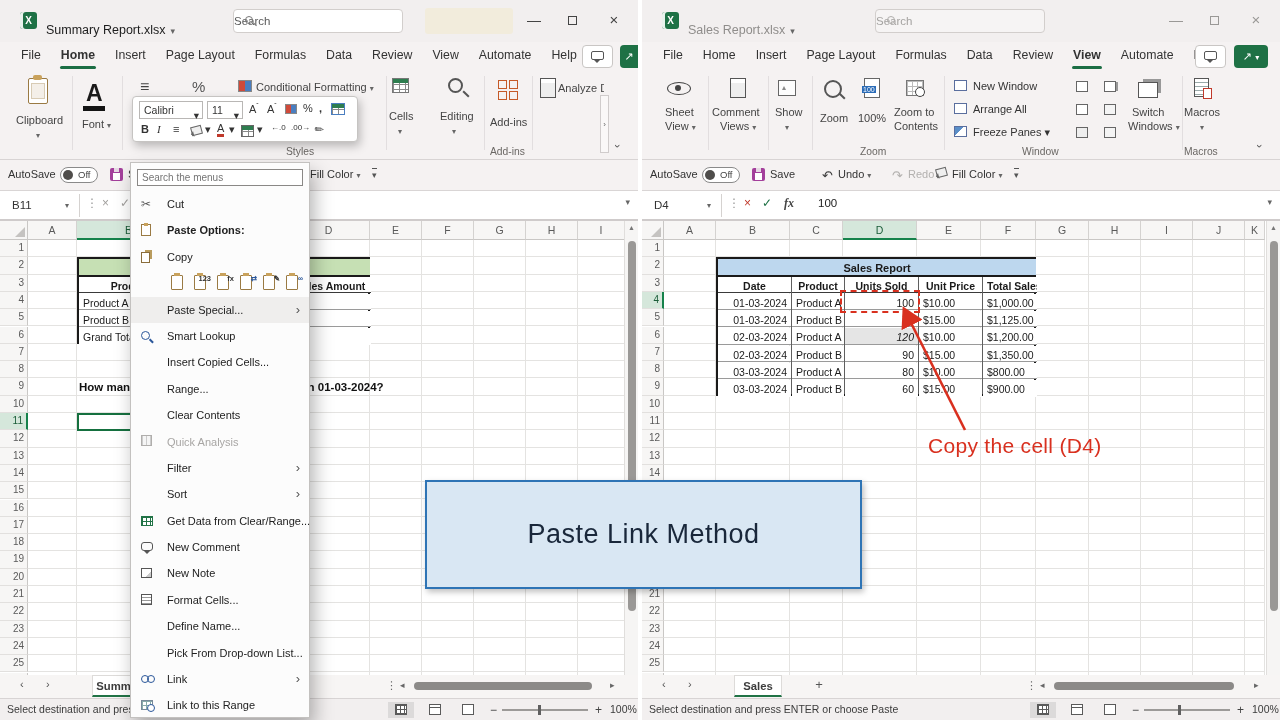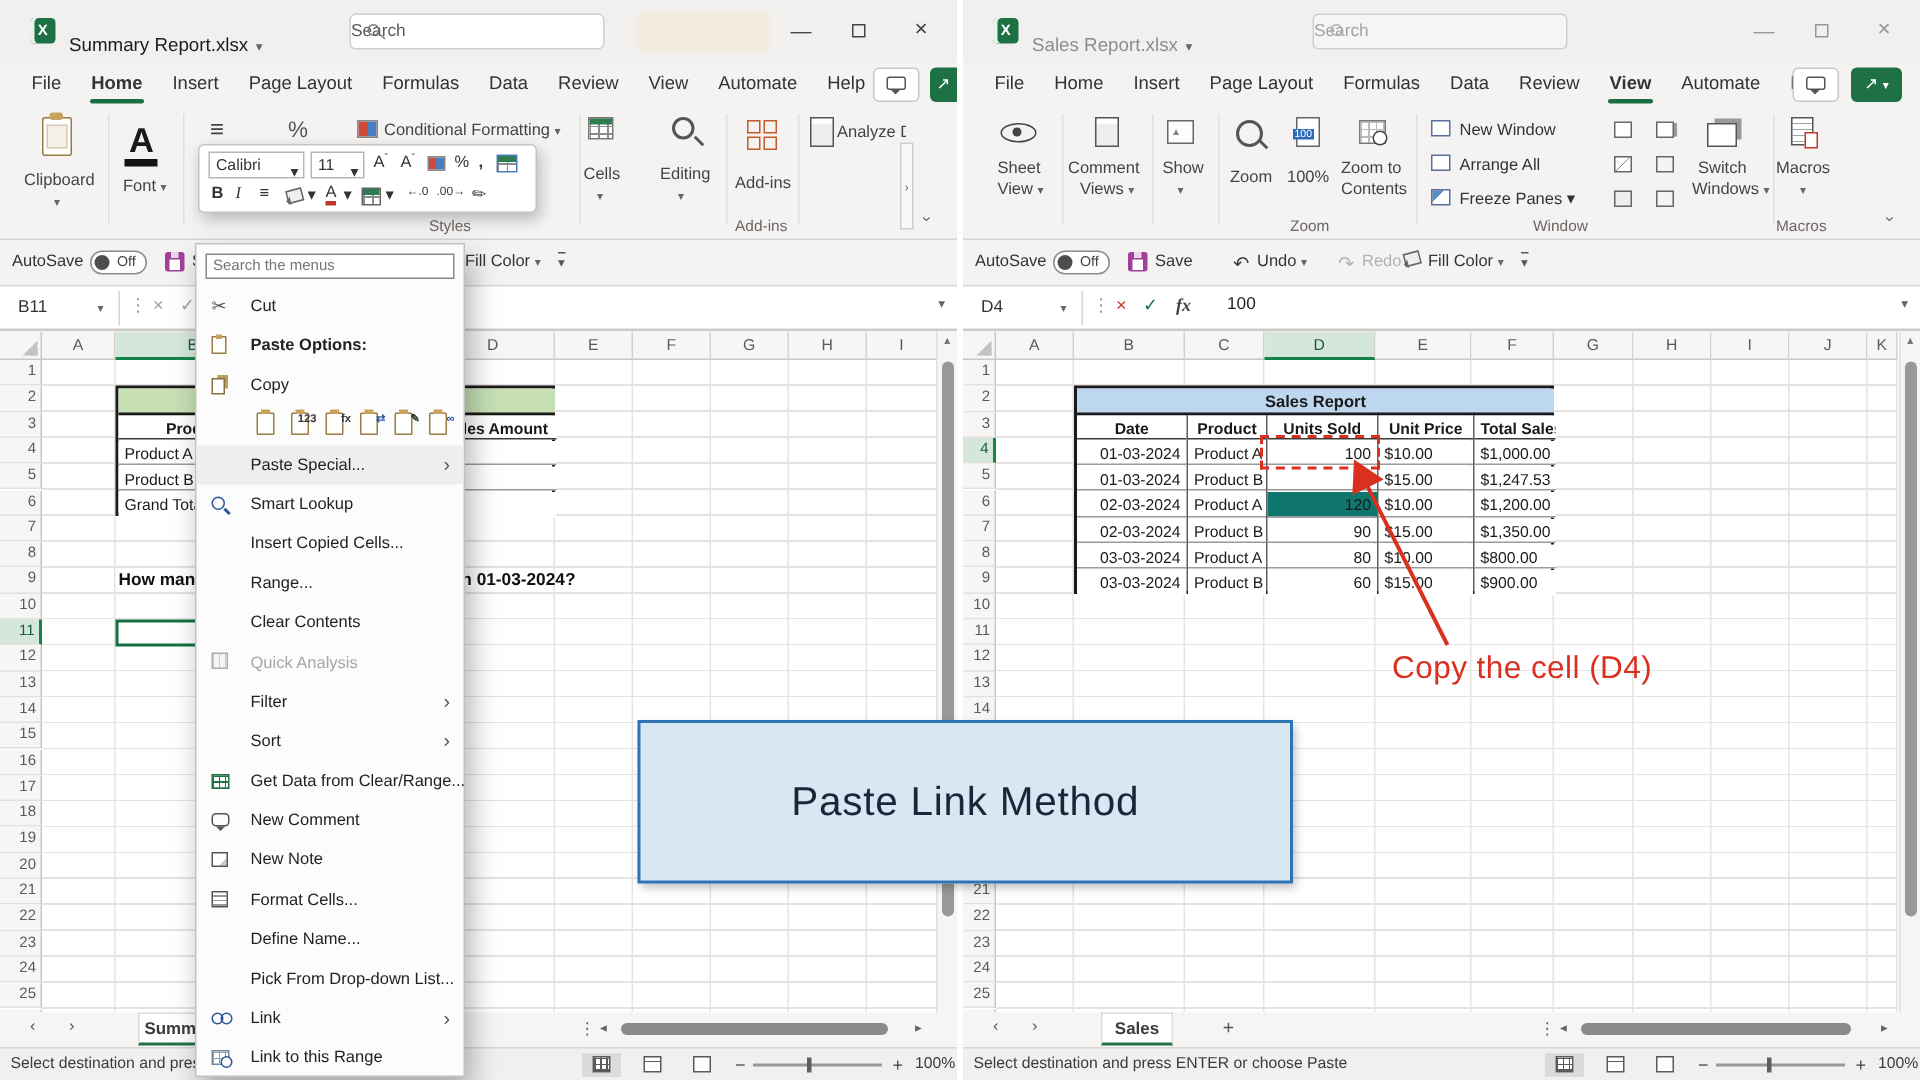--- a/index.html
+++ b/index.html
@@ -698,24 +698,24 @@
           <div class="xcell b c" style="left: 265px; top: 17.3px; width: 54px; height: 16.3px; border-bottom: 1px solid rgb(58, 58, 58); background: rgb(255, 255, 255);">Total Sales</div>
           <div class="xcell r" style="left: 0px; top: 34.6px; width: 73px; height: 16.3px; border-bottom: 1px solid rgb(154, 154, 154); background: rgb(255, 255, 255);">01-03-2024</div>
           <div class="xcell " style="left: 74px; top: 34.6px; width: 52px; height: 16.3px; border-bottom: 1px solid rgb(154, 154, 154); background: rgb(255, 255, 255);">Product A</div>
           <div class="xcell r" style="left: 127px; top: 34.6px; width: 73px; height: 16.3px; border-bottom: 1px solid rgb(154, 154, 154); background: rgb(255, 255, 255);">100</div>
           <div class="xcell " style="left: 201px; top: 34.6px; width: 63px; height: 16.3px; border-bottom: 1px solid rgb(154, 154, 154); background: rgb(255, 255, 255);">$10.00</div>
           <div class="xcell " style="left: 265px; top: 34.6px; width: 54px; height: 16.3px; border-bottom: 1px solid rgb(154, 154, 154); background: rgb(255, 255, 255);">$1,000.00</div>
           <div class="xcell r" style="left: 0px; top: 51.9px; width: 73px; height: 16.3px; border-bottom: 1px solid rgb(154, 154, 154); background: rgb(255, 255, 255);">01-03-2024</div>
           <div class="xcell " style="left: 74px; top: 51.9px; width: 52px; height: 16.3px; border-bottom: 1px solid rgb(154, 154, 154); background: rgb(255, 255, 255);">Product B</div>
           <div class="xcell r" style="left: 127px; top: 51.9px; width: 73px; height: 16.3px; border-bottom: 1px solid rgb(154, 154, 154); background: rgb(255, 255, 255);">75</div>
           <div class="xcell " style="left: 201px; top: 51.9px; width: 63px; height: 16.3px; border-bottom: 1px solid rgb(154, 154, 154); background: rgb(255, 255, 255);">$15.00</div>
-          <div class="xcell " style="left: 265px; top: 51.9px; width: 54px; height: 16.3px; border-bottom: 1px solid rgb(154, 154, 154); background: rgb(255, 255, 255);">$1,247.53</div>
+          <div class="xcell " style="left: 265px; top: 51.9px; width: 54px; height: 16.3px; border-bottom: 1px solid rgb(154, 154, 154); background: rgb(255, 255, 255);">$1,125.00</div>
           <div class="xcell r" style="left: 0px; top: 69.2px; width: 73px; height: 16.3px; border-bottom: 1px solid rgb(154, 154, 154); background: rgb(255, 255, 255);">02-03-2024</div>
           <div class="xcell " style="left: 74px; top: 69.2px; width: 52px; height: 16.3px; border-bottom: 1px solid rgb(154, 154, 154); background: rgb(255, 255, 255);">Product A</div>
-          <div class="xcell r" style="left: 127px; top: 69.2px; width: 73px; height: 16.3px; border-bottom: 1px solid rgb(154, 154, 154); background: #0f766e;">120</div>
+          <div class="xcell r" style="left: 127px; top: 69.2px; width: 73px; height: 16.3px; border-bottom: 1px solid rgb(154, 154, 154); background: #e5e5e5; font-style: italic;">120</div>
           <div class="xcell " style="left: 201px; top: 69.2px; width: 63px; height: 16.3px; border-bottom: 1px solid rgb(154, 154, 154); background: rgb(255, 255, 255);">$10.00</div>
           <div class="xcell " style="left: 265px; top: 69.2px; width: 54px; height: 16.3px; border-bottom: 1px solid rgb(154, 154, 154); background: rgb(255, 255, 255);">$1,200.00</div>
           <div class="xcell r" style="left: 0px; top: 86.5px; width: 73px; height: 16.3px; border-bottom: 1px solid rgb(154, 154, 154); background: rgb(255, 255, 255);">02-03-2024</div>
           <div class="xcell " style="left: 74px; top: 86.5px; width: 52px; height: 16.3px; border-bottom: 1px solid rgb(154, 154, 154); background: rgb(255, 255, 255);">Product B</div>
           <div class="xcell r" style="left: 127px; top: 86.5px; width: 73px; height: 16.3px; border-bottom: 1px solid rgb(154, 154, 154); background: rgb(255, 255, 255);">90</div>
           <div class="xcell " style="left: 201px; top: 86.5px; width: 63px; height: 16.3px; border-bottom: 1px solid rgb(154, 154, 154); background: rgb(255, 255, 255);">$15.00</div>
           <div class="xcell " style="left: 265px; top: 86.5px; width: 54px; height: 16.3px; border-bottom: 1px solid rgb(154, 154, 154); background: rgb(255, 255, 255);">$1,350.00</div>
           <div class="xcell r" style="left: 0px; top: 103.8px; width: 73px; height: 16.3px; border-bottom: 1px solid rgb(154, 154, 154); background: rgb(255, 255, 255);">03-03-2024</div>
           <div class="xcell " style="left: 74px; top: 103.8px; width: 52px; height: 16.3px; border-bottom: 1px solid rgb(154, 154, 154); background: rgb(255, 255, 255);">Product A</div>
           <div class="xcell r" style="left: 127px; top: 103.8px; width: 73px; height: 16.3px; border-bottom: 1px solid rgb(154, 154, 154); background: rgb(255, 255, 255);">80</div>

